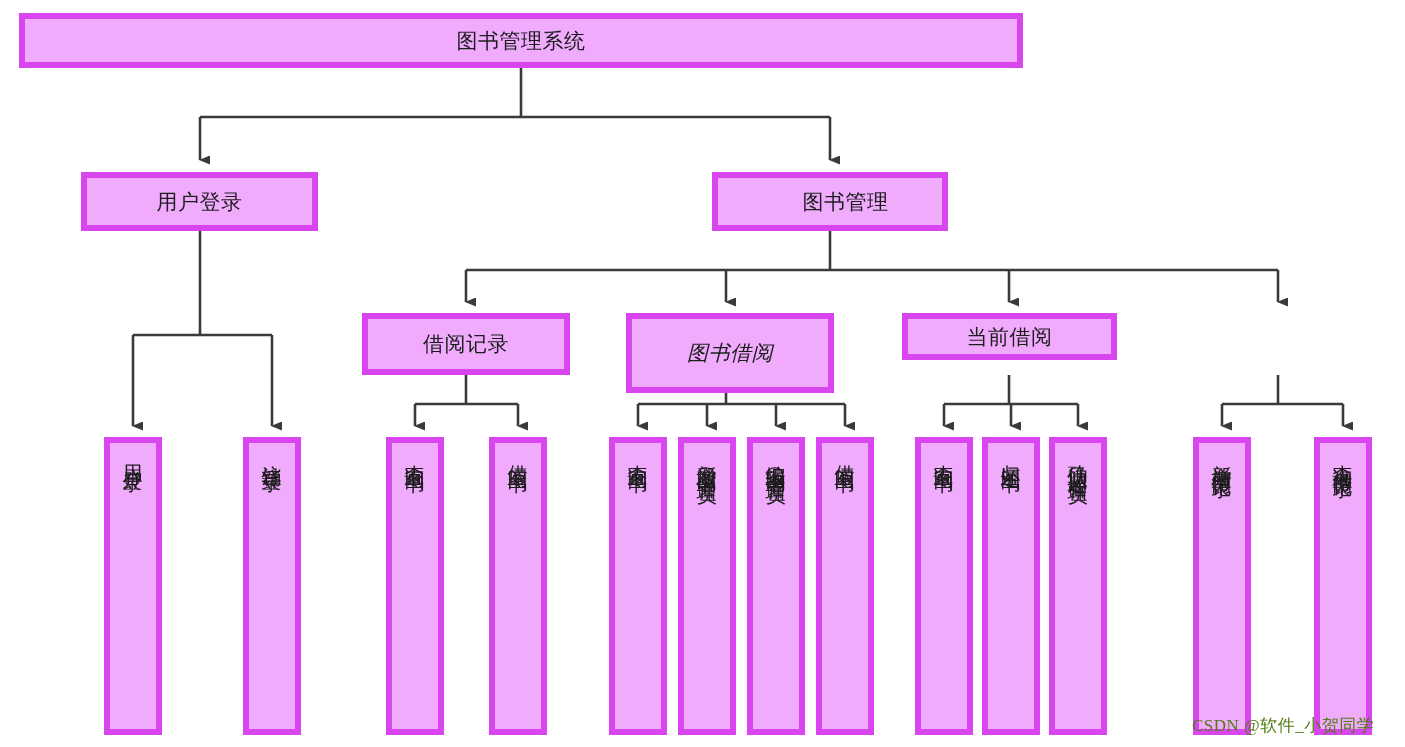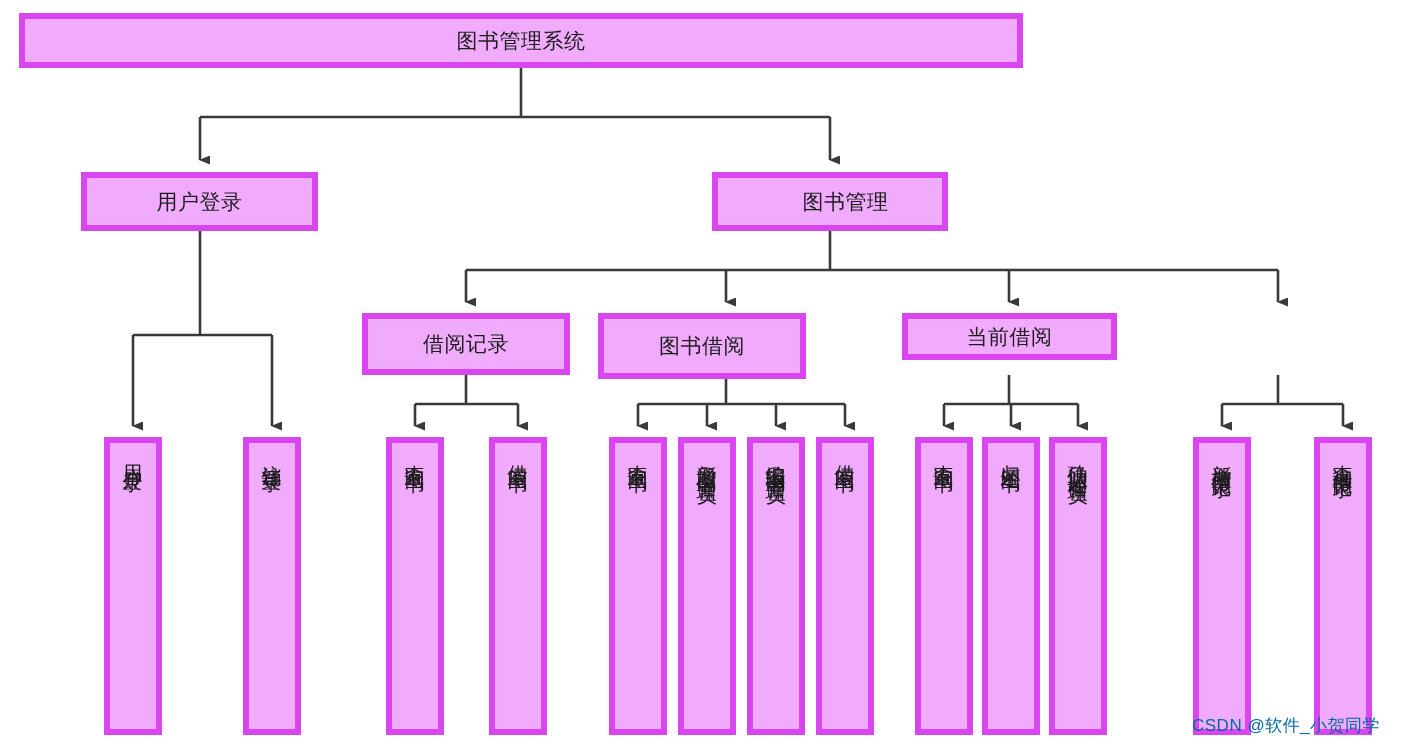--- a/index.html
+++ b/index.html
@@ -59,26 +59,26 @@
   .node.leaf .node-label {
     writing-mode: vertical-rl;
     text-orientation: upright;
     font-size: 20px;
     line-height: 1.0;
     letter-spacing: 3px;
     white-space: nowrap;
   }
   .watermark {
     position: absolute;
-    color: #0369a1;
+    color: #4d7c0f;
     font-size: 17px;
     letter-spacing: 0.5px;
     white-space: nowrap;
     z-index: 5;
-    font-family: Liberation Sans, sans-serif;
+    font-family: Liberation Serif, serif;
   }
 </style>
 </head>
 <body>
 
 <div id="diagram-root">
 
   <svg id="edge-layer" viewBox="0 0 1405 747" width="1405" height="747" xmlns="http://www.w3.org/2000/svg">
     <defs>
       <marker id="arrowhead" markerWidth="9" markerHeight="11" refX="4.5" refY="10" orient="auto" markerUnits="userSpaceOnUse">
@@ -138,21 +138,21 @@
   </div>
 
   <div class="node horiz" style="left:712px; top:172px; width:236px; height:59px;padding-left:31px;">
     <span class="node-label">图书管理</span>
   </div>
 
   <div class="node horiz" style="left:362px; top:313px; width:208px; height:62px;">
     <span class="node-label">借阅记录</span>
   </div>
 
-  <div class="node horiz" style="left:598px; top:313px; width:208px; height:66px;">
+  <div class="node horiz" style="left:626px; top:313px; width:208px; height:80px;font-style:italic;">
     <span class="node-label">图书借阅</span>
   </div>
 
   <div class="node horiz" style="left:902px; top:313px; width:215px; height:47px;">
     <span class="node-label">当前借阅</span>
   </div>
 
 
   <div class="node leaf" style="left:104px; top:437px; width:58px; height:298px;">
     <span class="node-label">用户登录</span>

